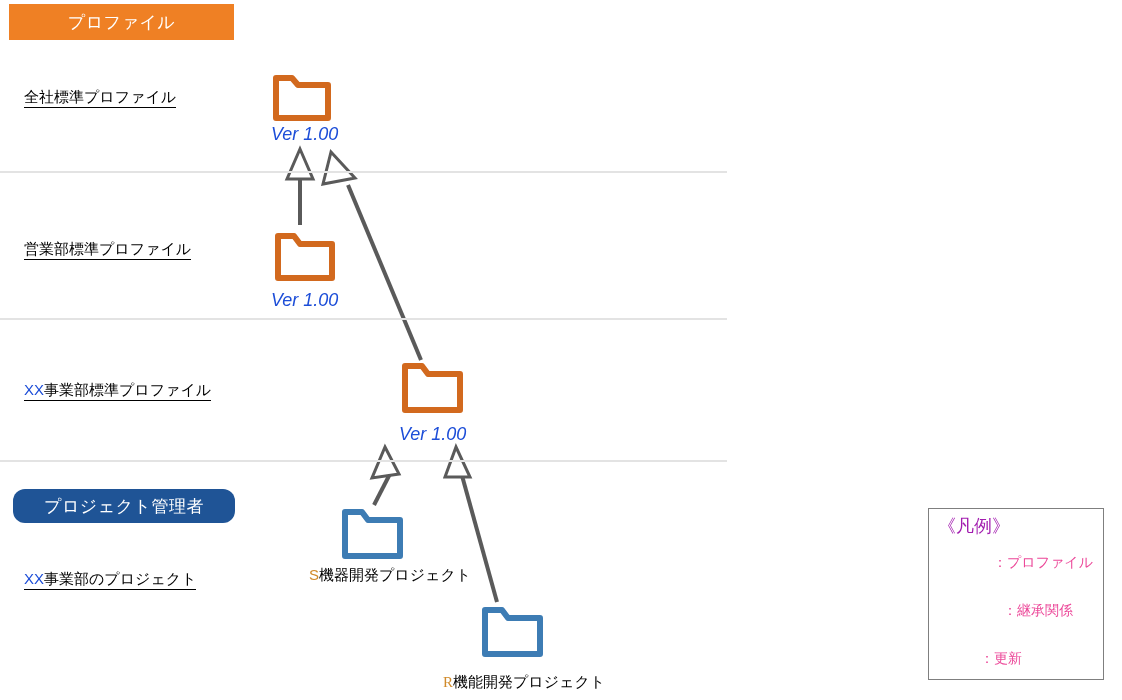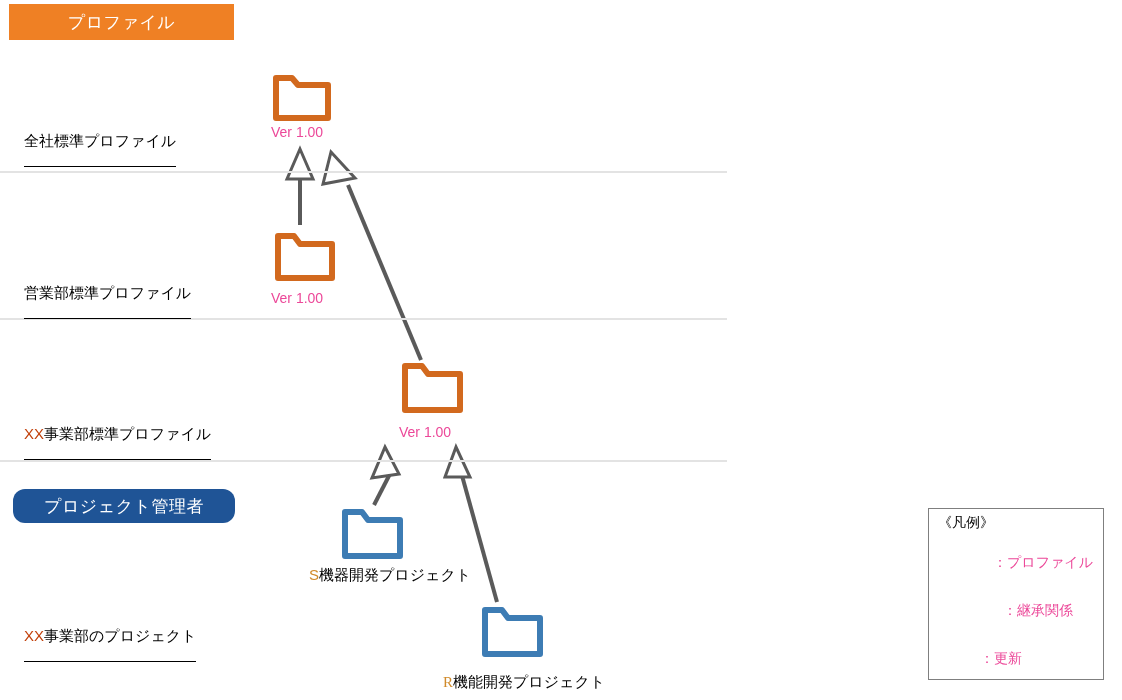--- a/index.html
+++ b/index.html
@@ -45,44 +45,44 @@
     border-radius: 12px;
   }
 
   
   .row-label {
     position: absolute;
     font-size: 15px;
     color: #000000;
     white-space: nowrap;
     border-bottom: 1px solid #000000;
-    padding-bottom: 16px;
+    padding-bottom: 1px;
     line-height: 18px;
-    margin-top: 44px;
-  }
-  .row-label .xx { color: #c2410c; }
+  }
+  .row-label .xx { color: #1d4ed8; }
 
   
   .divider {
     position: absolute;
     left: 0;
     width: 727px;
     height: 2px;
     background: #e3e3e3;
   }
 
   
   .folder { position: absolute; }
 
   
   .ver {
     position: absolute;
-    font-size: 14px;
-    color: #ec4899;
-    white-space: nowrap;
+    font-size: 18px;
+    color: #1d4ed8;
+    white-space: nowrap;
+    font-style: italic;
   }
 
   
   .node-cap {
     position: absolute;
     font-size: 15px;
     color: #000000;
     white-space: nowrap;
   }
   .node-cap .lead { color: #d08a2a; }
@@ -92,22 +92,22 @@
     position: absolute;
     left: 928px; top: 508px;
     width: 176px; height: 172px;
     border: 1px solid #7f7f7f;
     background: #ffffff;
     box-sizing: border-box;
   }
   .legend-title {
     position: absolute;
     left: 938px; top: 514px;
-    font-size: 14px;
-    color: #000000;
+    font-size: 18px;
+    color: #a21caf;
     white-space: nowrap;
   }
   .legend-text {
     position: absolute;
     font-size: 14px;
     color: #ec4899;
     white-space: nowrap;
   }
 </style>
 </head>
@@ -167,21 +167,21 @@
 </div>
 
 <div class="row-label" style="left:24px; top:240px;">
   <span class="xx"></span><span>営業部標準プロファイル</span>
 </div>
 
 <div class="row-label" style="left:24px; top:381px;">
   <span class="xx">XX</span><span>事業部標準プロファイル</span>
 </div>
 
-<div class="row-label" style="left:24px; top:583px;text-align:center;">
+<div class="row-label" style="left:24px; top:570px;text-align:center;">
   <span class="xx">XX</span><span>事業部のプロジェクト</span>
 </div>
 
 <div class="folder" style="left:270px; top:70px;">
   <svg width="64" height="54" viewBox="0 0 64 54" xmlns="http://www.w3.org/2000/svg">
     <path d="M 6,48 L 6,8 L 22,8 L 28,15 L 58,15 L 58,48 Z" fill="#ffffff" stroke="#d2691e" stroke-width="6" stroke-linejoin="round" stroke-linecap="round"></path>
   </svg>
 </div>
 <div class="ver" style="left:271px; top:124px;">Ver 1.00</div>
 

